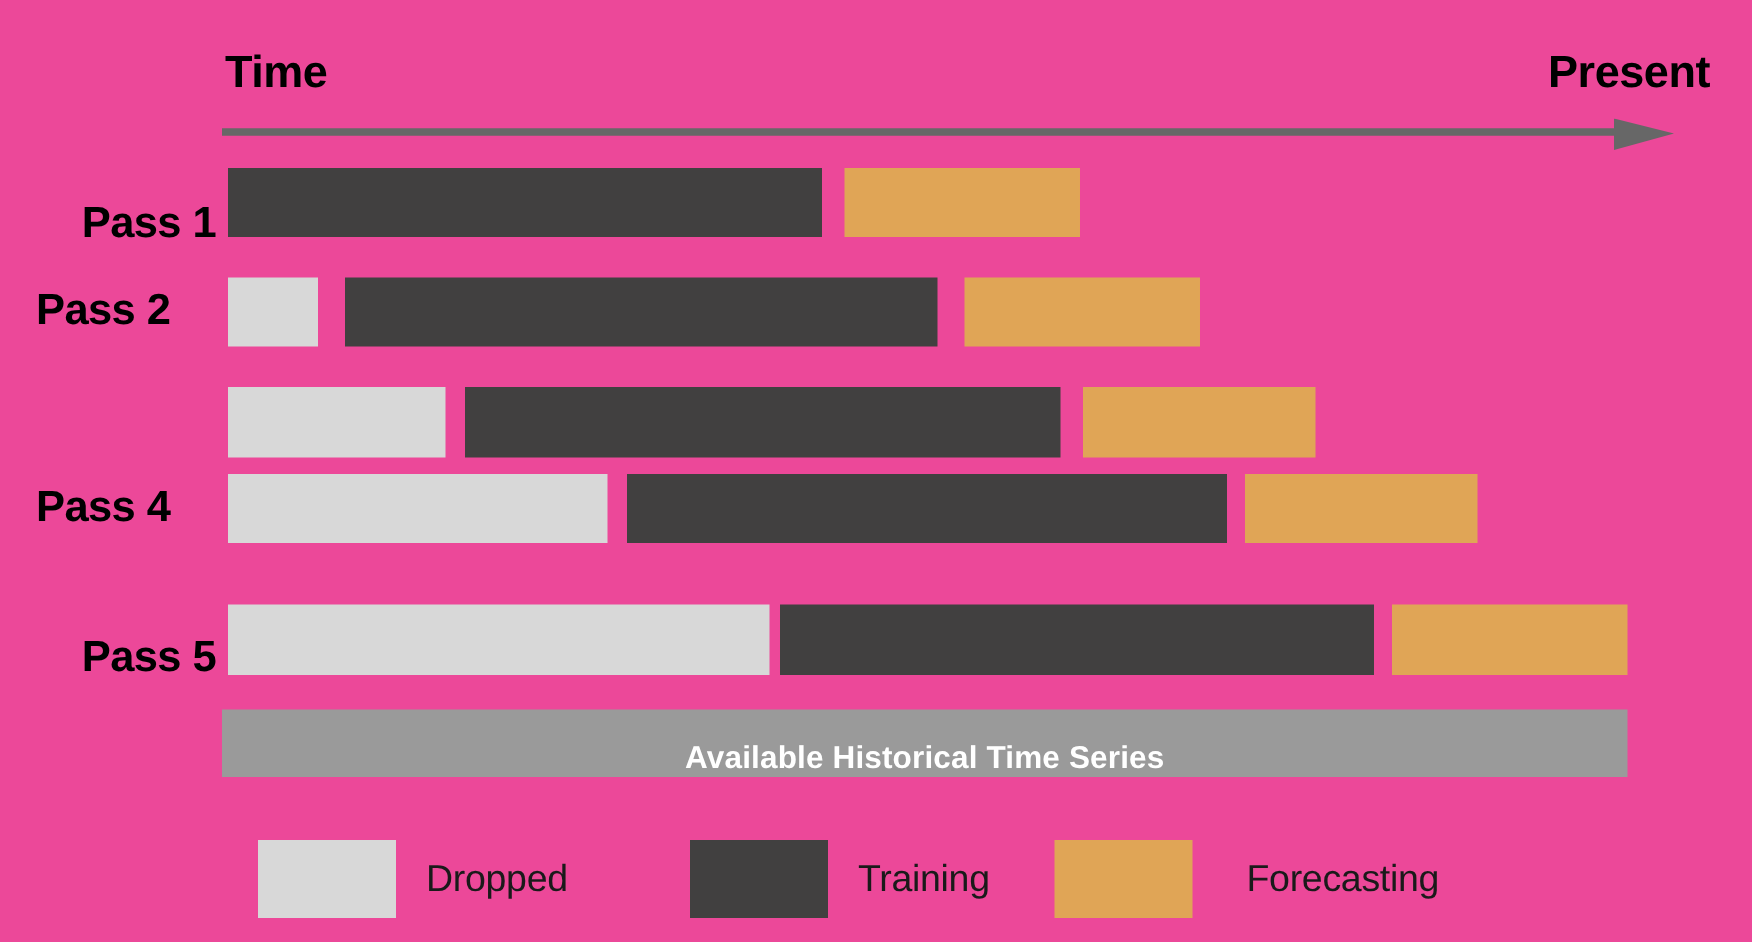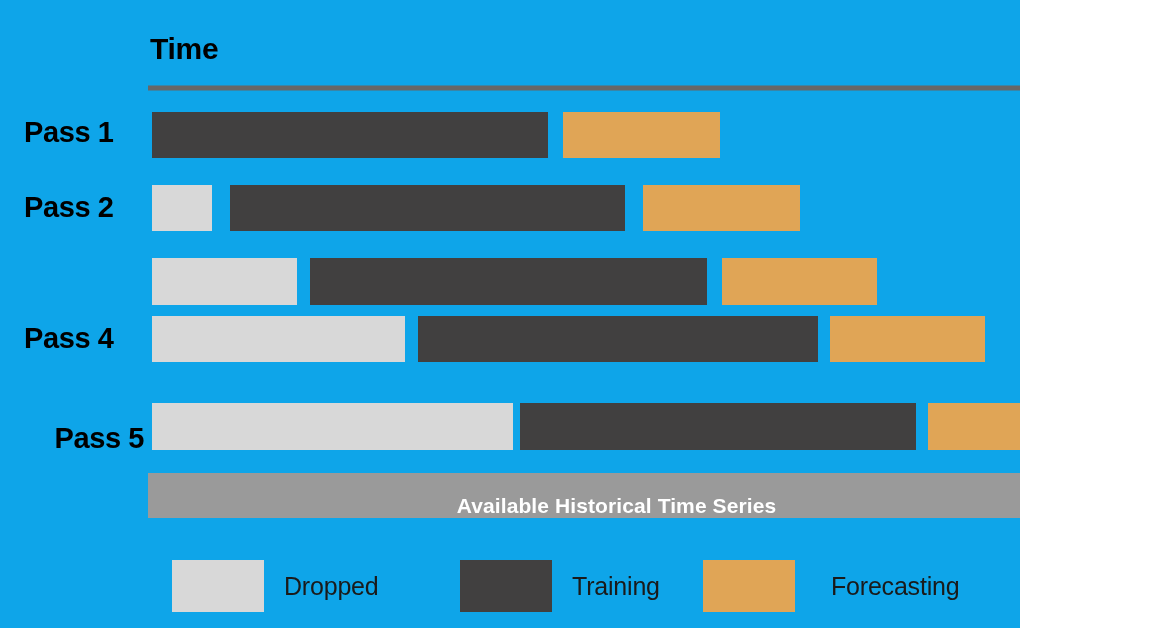--- a/index.html
+++ b/index.html
@@ -8,23 +8,23 @@
     padding: 0;
     background: #ffffff;
   }
   body {
     font-family: "Liberation Sans", sans-serif;
     -webkit-font-smoothing: antialiased;
   }
 
   #diagram {
     position: relative;
-    width: 1020px;
+    width: 1168px;
     height: 628px;
-    background: #0ea5e9;
+    background: #ec4899;
     overflow: hidden;
   }
 
   
   .axis-label {
     position: absolute;
     font-weight: bold;
     font-size: 30px;
     color: #000000;
     letter-spacing: -0.3px;
@@ -117,29 +117,30 @@
     letter-spacing: -0.2px;
   }
 </style>
 </head>
 <body>
 
 <div id="diagram">
 
   <div class="axis-label" id="time-label">Time</div>
 
+  <div class="axis-label" id="present-label">Present</div>
 
   <svg id="axis-arrow" viewBox="0 0 968 22" preserveAspectRatio="none">
     <line x1="0" y1="9" x2="930" y2="9" stroke="#676767" stroke-width="5"></line>
     <polygon points="928,0 968,10 928,21" fill="#676767"></polygon>
   </svg>
 
   <div id="pass-rows">
       <div class="pass-row" style="top: 112px; height: 46px;">
-        <div class="pass-label" style="top: 4px;">Pass 1</div>
+        <div class="pass-label" style="top: 21px; text-align: right;">Pass 1</div>
         <div class="seg training" style="left: 152px; width: 396px;"></div>
         <div class="seg forecasting" style="left: 563px; width: 157px;"></div>
       </div>
       <div class="pass-row" style="top: 185px; height: 46px;">
         <div class="pass-label" style="top: 6px;">Pass 2</div>
         <div class="seg dropped" style="left: 152px; width: 60px;"></div>
         <div class="seg training" style="left: 230px; width: 395px;"></div>
         <div class="seg forecasting" style="left: 643px; width: 157px;"></div>
       </div>
       <div class="pass-row" style="top: 258px; height: 47px;">

